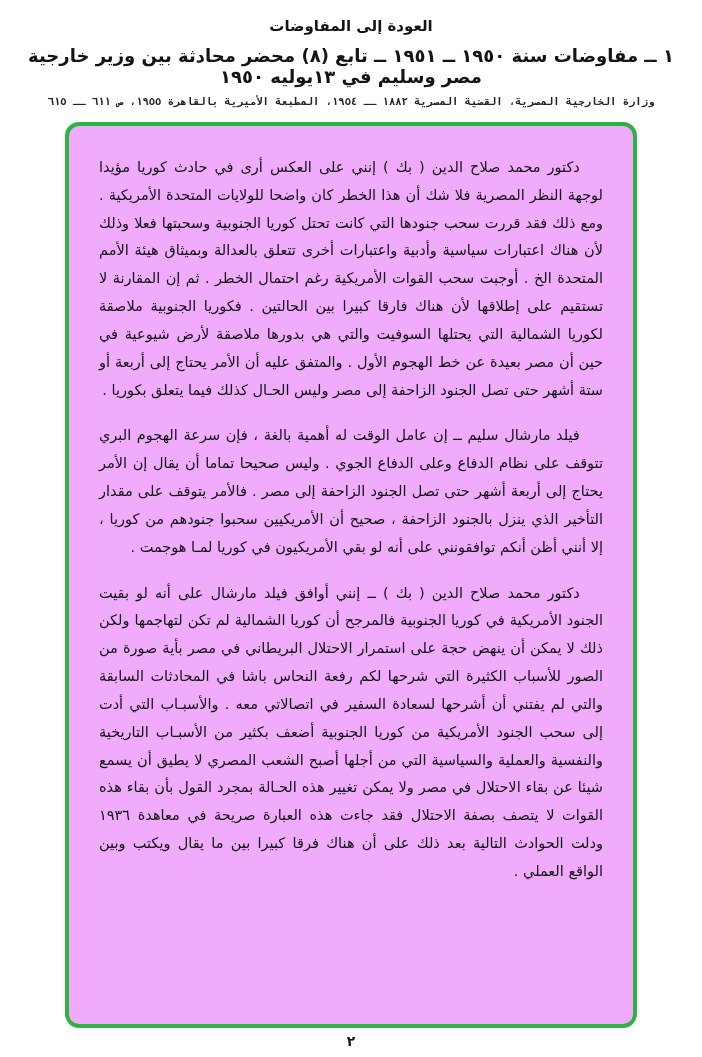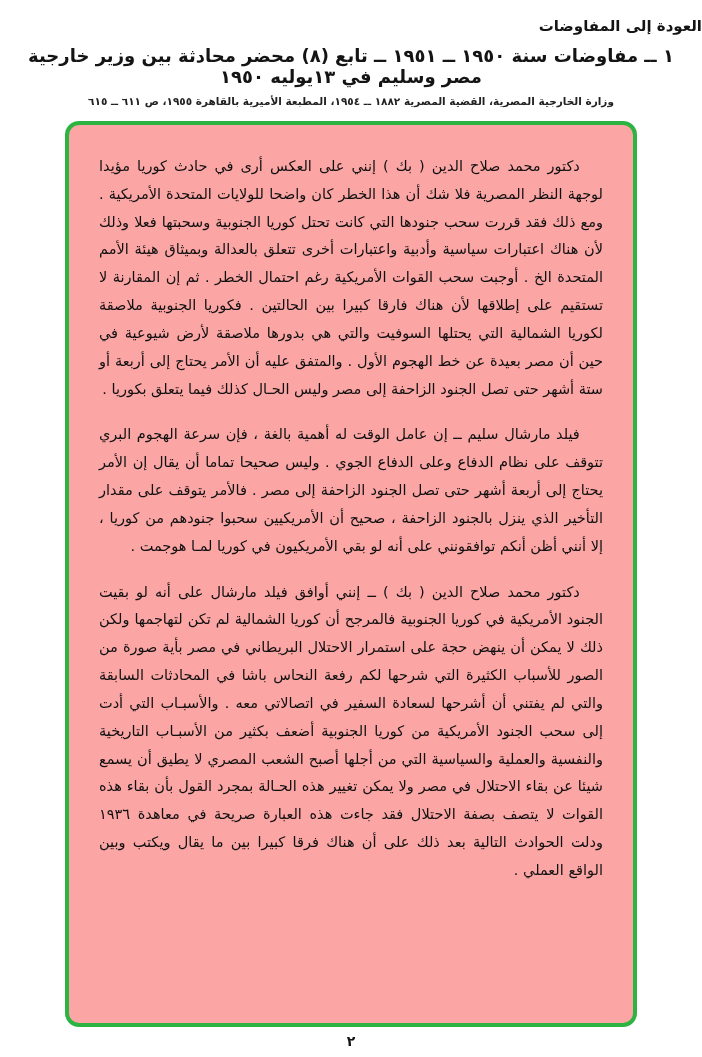--- a/index.html
+++ b/index.html
@@ -12,50 +12,51 @@
     position: relative;
     width: 702px;
     height: 1057px;
     margin: 0 auto;
     background: #ffffff;
     color: #141414;
     direction: rtl;
     overflow: hidden;
   }
   .doc-title {
-    text-align: right;
+    text-align: center;
     font-weight: bold;
     font-size: 15px;
     padding-top: 17px;
     letter-spacing: 0.5px;
   }
   .doc-headline {
     text-align: center;
     font-weight: bold;
     font-size: 18px;
     margin-top: 10px;
     padding: 0 24px;
   }
   .doc-source {
     text-align: center;
     font-weight: bold;
     font-size: 10.5px;
     margin-top: 8px;
     color: #222;
     padding: 0 40px;
+    font-family: Liberation Mono, monospace;
   }
   .green-frame {
     box-sizing: border-box;
     width: 572px;
     height: 906px;
     margin: 14px auto 0 auto;
     border: 4px solid #2db342;
     border-radius: 14px;
     padding: 28px 30px 0 30px;
-    background: #fca5a5;
+    background: #f0abfc;
   }
   .body-text {
     direction: rtl;
     text-align: justify;
     font-size: 14.5px;
     line-height: 1.92;
     color: #101010;
   }
   .body-text p {
     margin: 0 0 18px 0;

